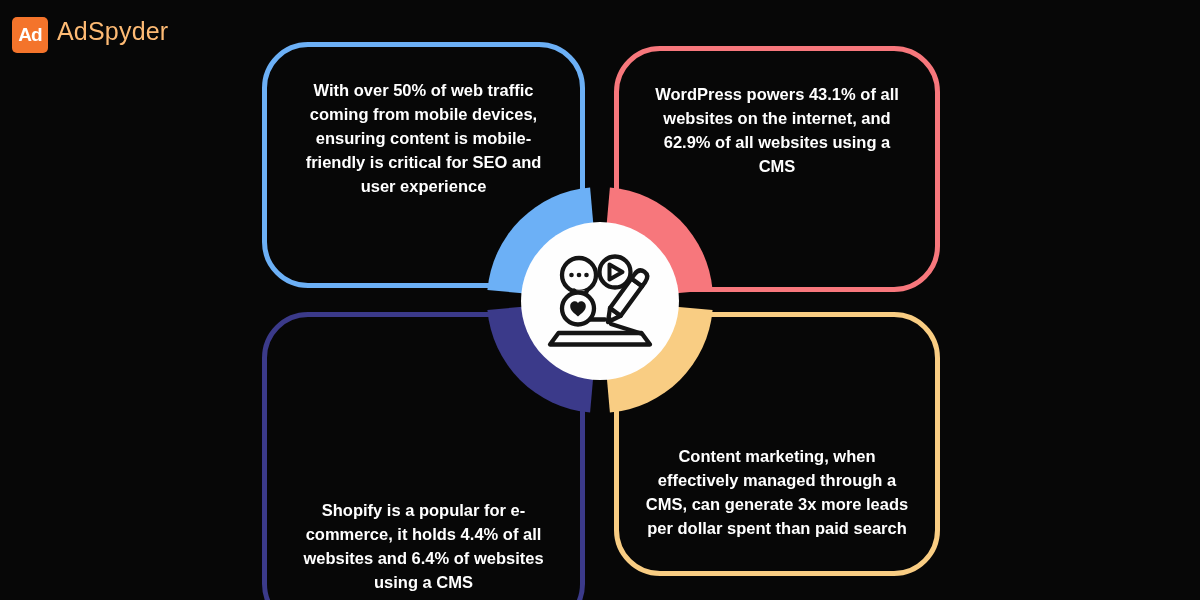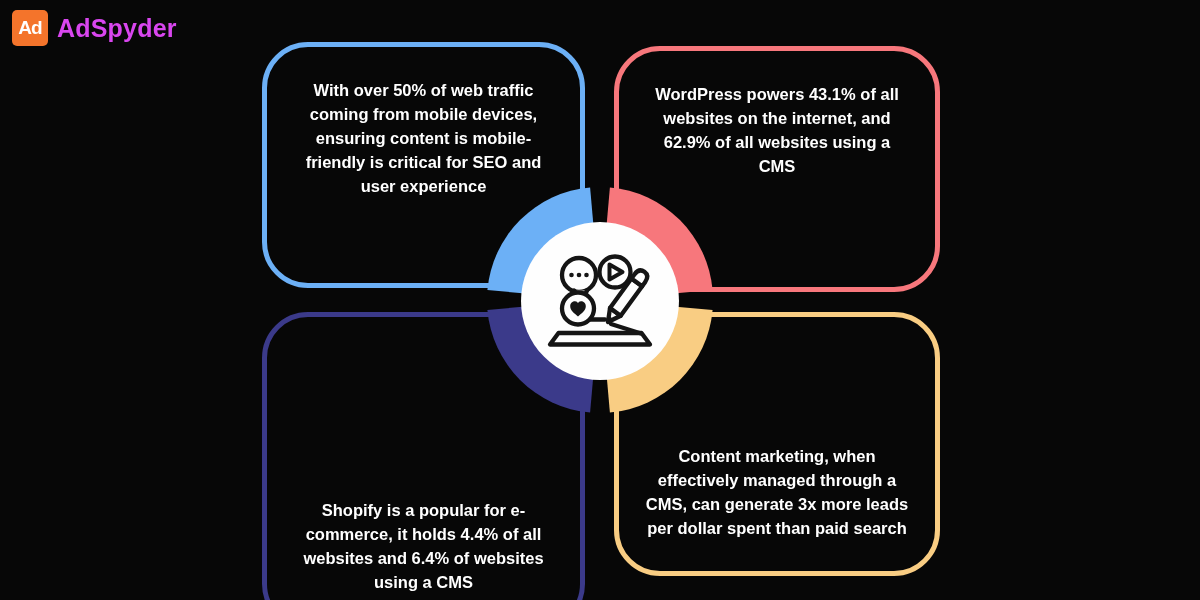--- a/index.html
+++ b/index.html
@@ -3,22 +3,22 @@
 <meta charset="utf-8">
 <style>
   html,body{margin:0;padding:0;background:#070707;}
   #stage{position:relative;width:1200px;height:600px;background:#070707;overflow:hidden;
          font-family:"Liberation Sans",sans-serif;}
 
   
   .brand{position:absolute;left:12px;top:10px;display:flex;align-items:center;gap:9px;}
   .brand-badge{width:36px;height:36px;border-radius:5px;background:#F4742B;color:#fff;
                display:flex;align-items:center;justify-content:center;
-               font-weight:bold;font-size:19px;letter-spacing:-1px;}
-  .brand-name{color:#d946ef;font-weight:bold;font-size:25px;letter-spacing:0.2px;}
+               font-weight:bold;font-size:19px;letter-spacing:-1px;margin-top:7px;}
+  .brand-name{color:#fdba74;font-weight:normal;font-size:25px;letter-spacing:0.2px;}
 
   
   .card{position:absolute;border-radius:46px;border:5px solid;background:transparent;box-sizing:border-box;}
   .card-tl{left:262px;top:42px;width:323px;height:246px;border-color:#6CB0F6;}
   .card-tr{left:614px;top:46px;width:326px;height:246px;border-color:#F7777C;}
   .card-bl{left:262px;top:312px;width:323px;height:318px;border-color:#3B3A8A;}
   .card-br{left:614px;top:312px;width:326px;height:264px;border-color:#F9CD83;}
 
   .card-text{position:absolute;left:0;right:0;top:0;bottom:0;display:flex;justify-content:center;
              color:#FFFFFF;font-weight:bold;font-size:16.5px;line-height:24px;text-align:center;

